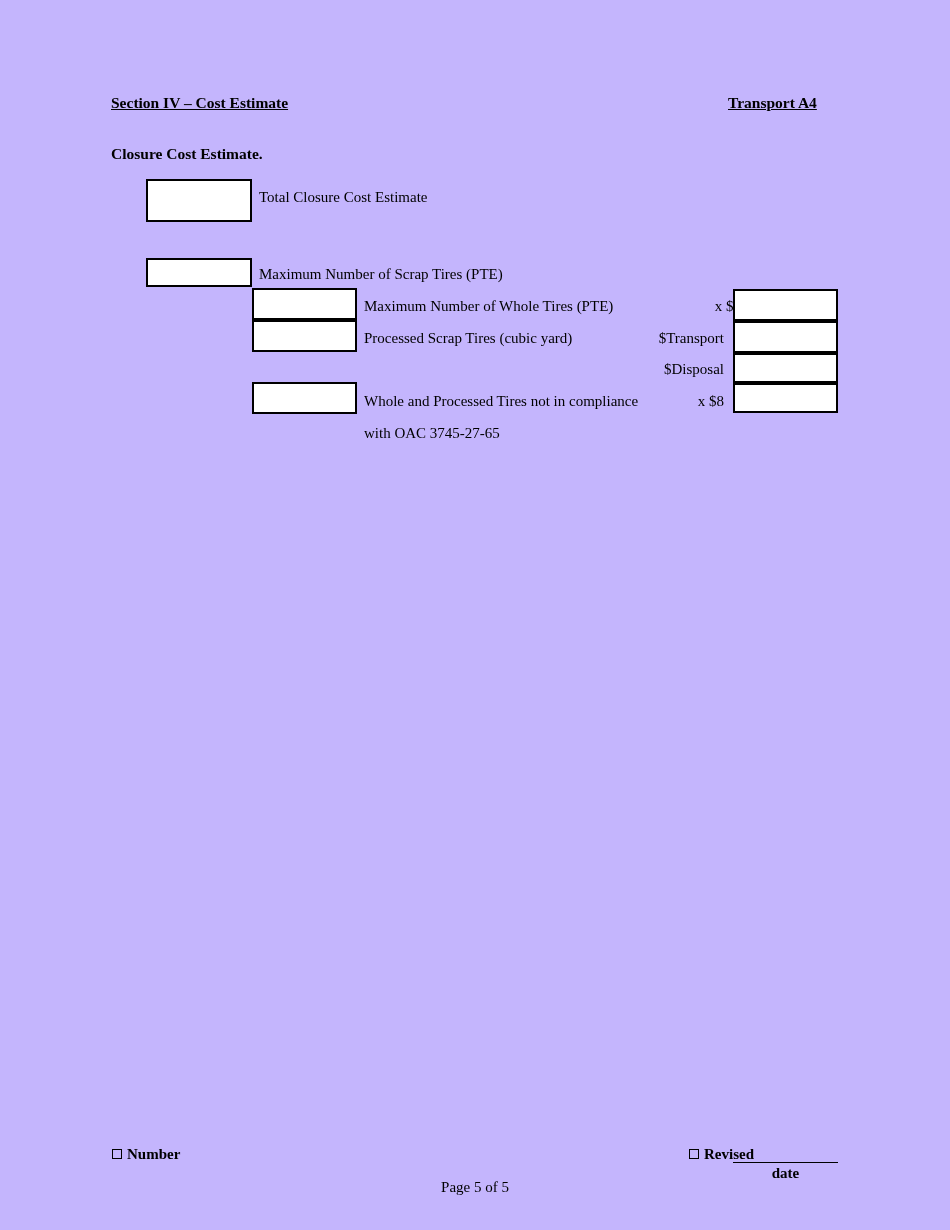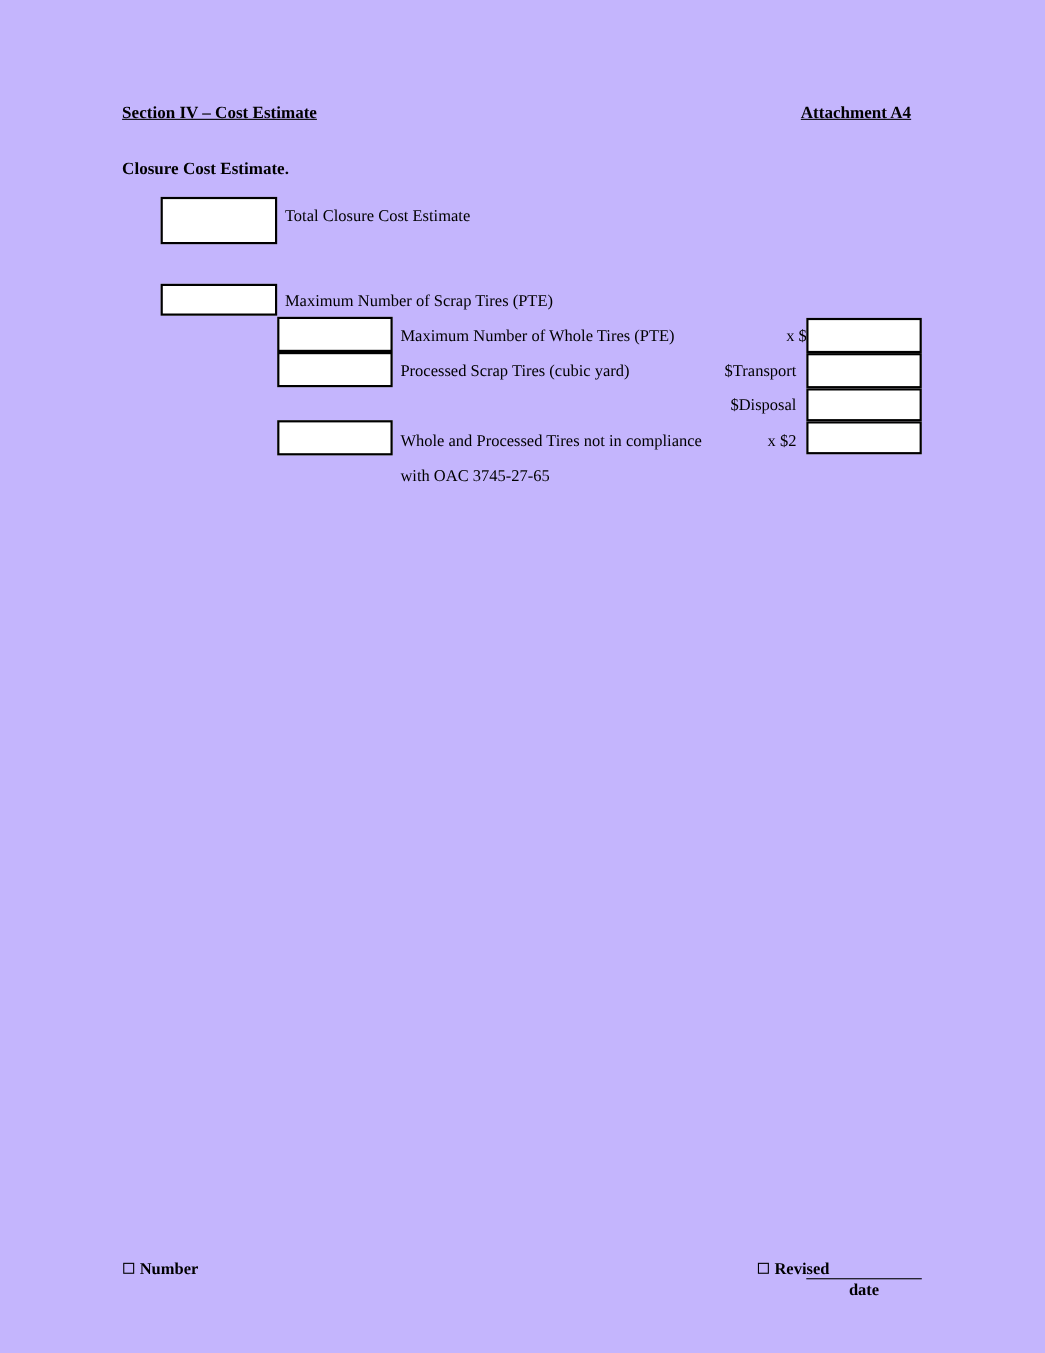--- a/index.html
+++ b/index.html
@@ -62,21 +62,21 @@
     white-space: nowrap;
   }
 </style>
 </head>
 <body>
 
 <div id="page">
 
   <div class="abs hdr" style="left:111px; top:94px;">Section IV – Cost Estimate</div>
 
-  <div class="abs hdr" style="left:728px; top:94px;">Attachment A4</div>
+  <div class="abs hdr" style="left:728px; top:94px;">Transport A4</div>
 
   <div class="abs t bold" style="left:111px; top:145px; font-size:15.5px;">Closure Cost Estimate.</div>
 
   <div class="abs box" style="left:146px; top:179px; width:106px; height:43px;"></div>
 
   <div class="abs t" style="left:259px; top:189px;">Total Closure Cost Estimate</div>
 
   <div class="abs box" style="left:146px; top:258px; width:106px; height:29px;"></div>
 
   <div class="abs t" style="left:259px; top:266px;">Maximum Number of Scrap Tires (PTE)</div>
@@ -98,32 +98,33 @@
   <div class="abs box" style="left:733px; top:321px; width:105px; height:32px;"></div>
 
   <div class="abs t ralign" style="left:594px; top:361px; width:130px;">$Disposal</div>
 
   <div class="abs box" style="left:733px; top:353px; width:105px; height:30px;"></div>
 
   <div class="abs box" style="left:252px; top:382px; width:105px; height:32px;"></div>
 
   <div class="abs t" style="left:364px; top:393px;">Whole and Processed Tires not in compliance</div>
 
-  <div class="abs t ralign" style="left:614px; top:393px; width:110px;">x  $2</div>
+  <div class="abs t ralign" style="left:614px; top:393px; width:110px;">x  $8</div>
 
   <div class="abs box" style="left:733px; top:383px; width:105px; height:30px;"></div>
 
   <div class="abs t" style="left:364px; top:425px;">with OAC 3745-27-65</div>
 
   <div class="abs" style="left:112px; top:1145px;">
     <span class="cbox"></span><span class="ftxt">Number</span>
   </div>
 
   <div class="abs" style="left:671px; top:1145px;padding-left:18px;">
     <span class="cbox"></span><span class="ftxt">Revised</span>
   </div>
 
   <div class="abs rule" style="left:733px; top:1162px; width:105px;"></div>
 
   <div class="abs ftxt" style="left:733px; top:1165px; width:105px; text-align:center;font-family:Liberation Serif, serif;">date</div>
 
+  <div class="abs t" style="left:0px; top:1179px; width:950px; text-align:center;">Page 5 of 5</div>
 
 </div>
 
 </body></html>

